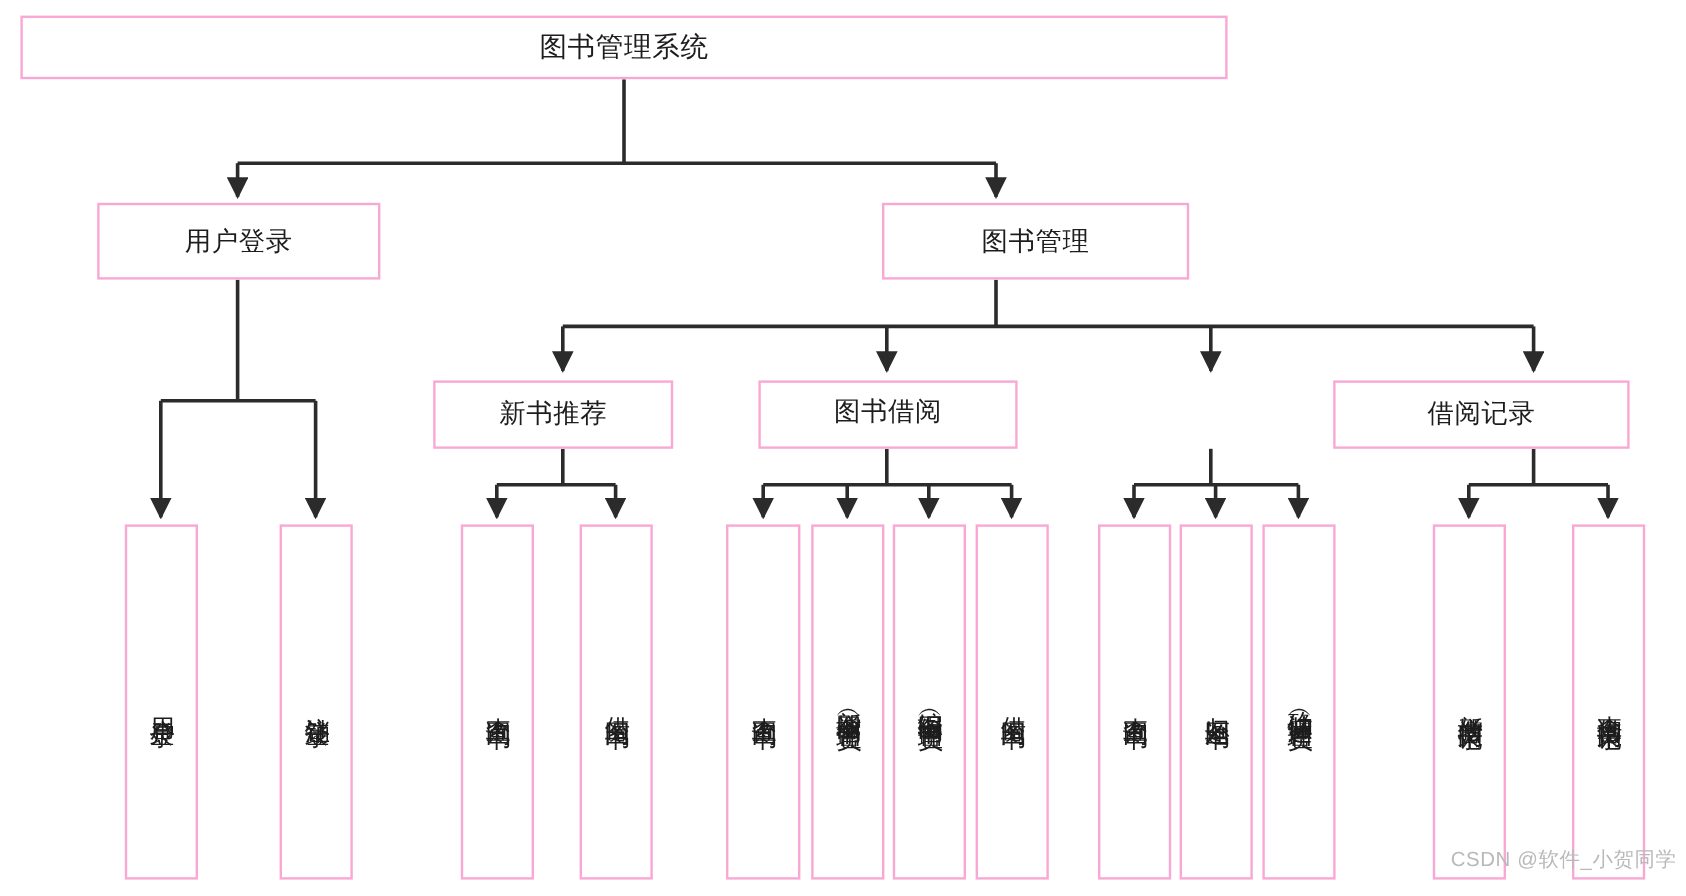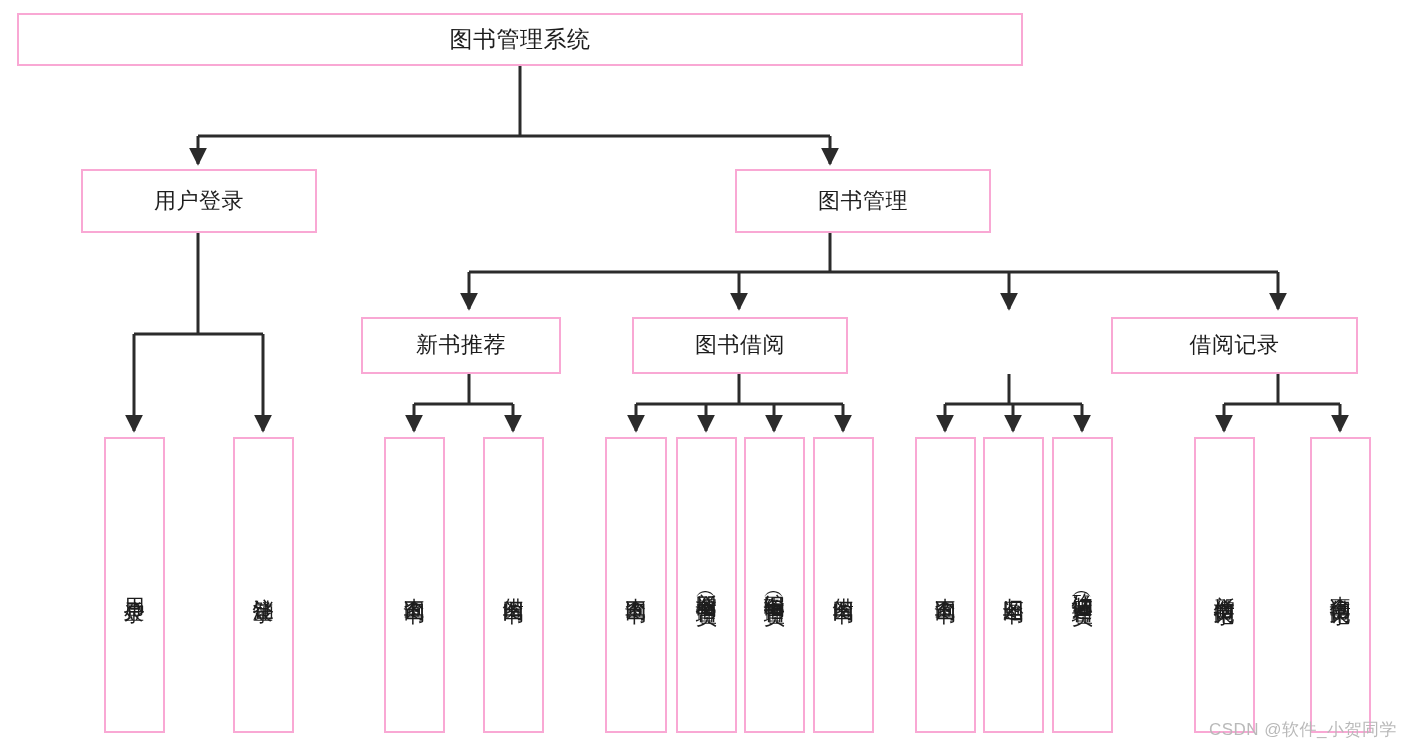--- a/index.html
+++ b/index.html
@@ -60,21 +60,21 @@
   }
   .hlabel {
     display: block;
     text-align: center;
     white-space: nowrap;
   }
   
   #watermark {
     position: absolute;
     right: 8px;
-    bottom: 6px;
+    bottom: 19px;
     font-size: 17px;
     color: #b9b9b9;
     letter-spacing: 0.5px;
     white-space: nowrap;
     pointer-events: none;
     user-select: none;
   }
 </style>
 </head>
 <body>
@@ -143,21 +143,21 @@
   </div>
 
   <div class="node h-node" style="left:712px; top:169px; width:256px; height:64px;margin-left:23px;">
     <span class="hlabel">图书管理</span>
   </div>
 
   <div class="node h-node" style="left:361px; top:317px; width:200px; height:57px;">
     <span class="hlabel">新书推荐</span>
   </div>
 
-  <div class="node h-node" style="left:632px; top:317px; width:216px; height:57px;">
+  <div class="node h-node" style="left:632px; top:317px; width:216px; height:57px;font-family:Liberation Mono, monospace;">
     <span class="hlabel">图书借阅</span>
   </div>
 
 
   <div class="node h-node" style="left:1111px; top:317px; width:247px; height:57px;">
     <span class="hlabel">借阅记录</span>
   </div>
 
   <div class="node v-node" style="left:104px; top:437px; width:61px; height:296px;">
     <span class="vlabel">用户登录</span>

